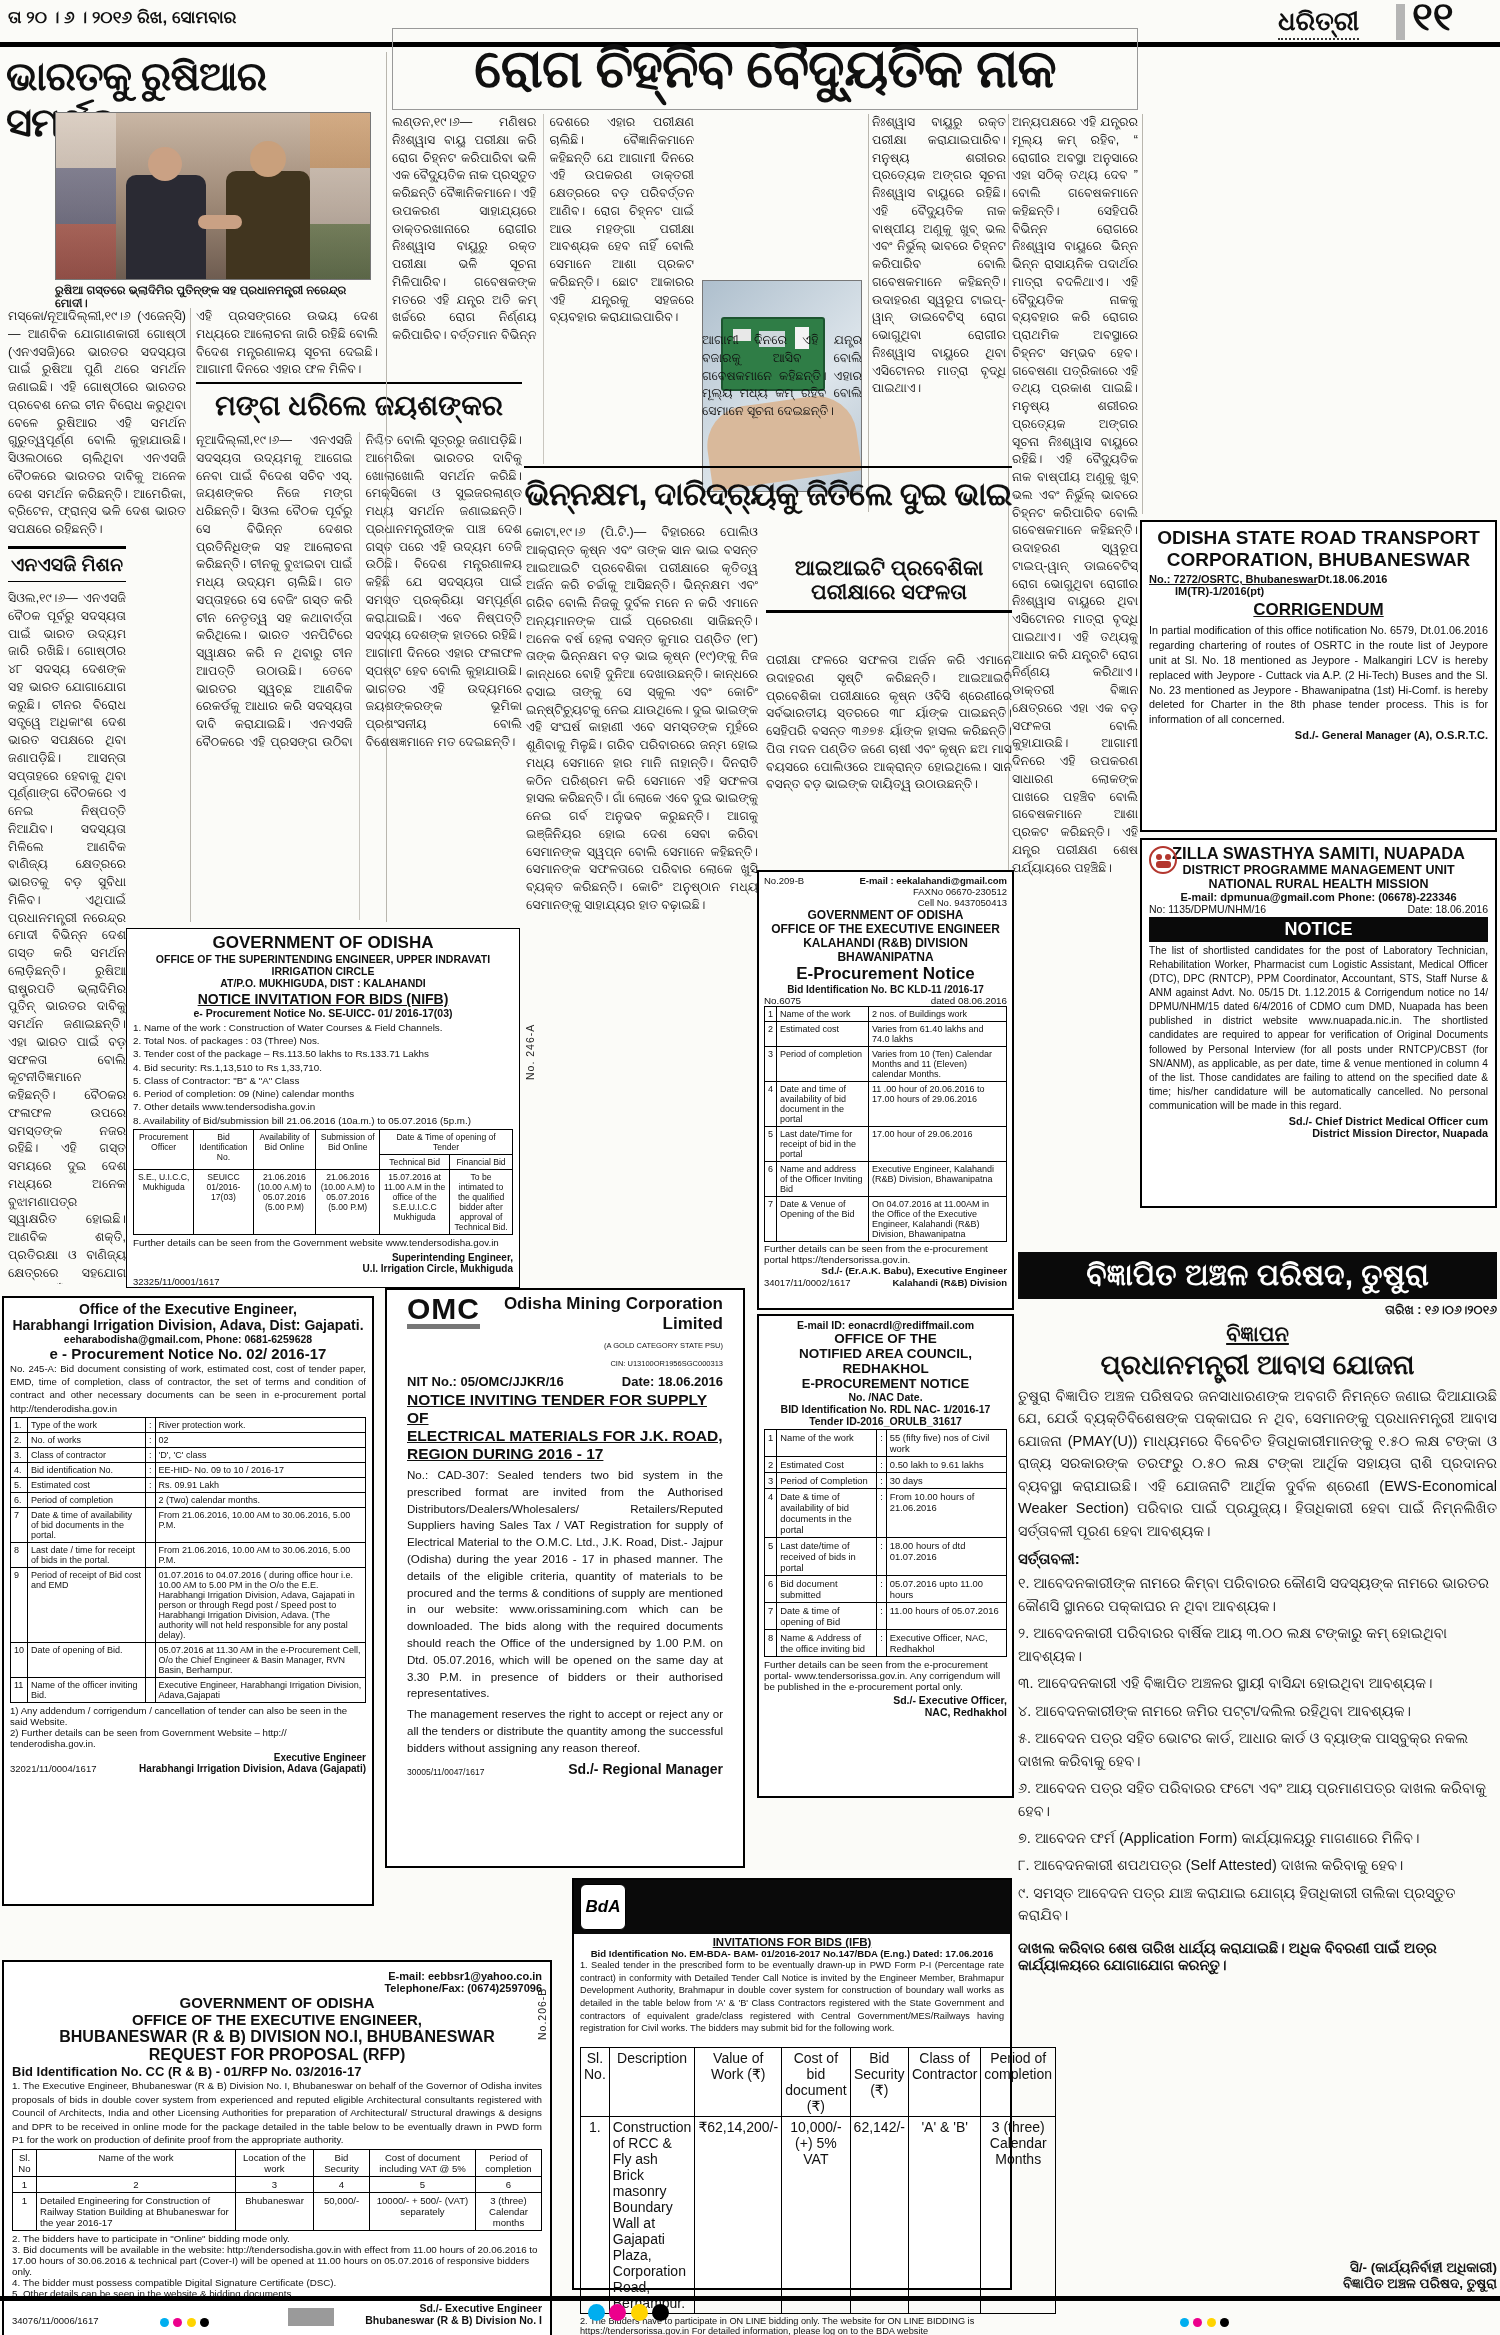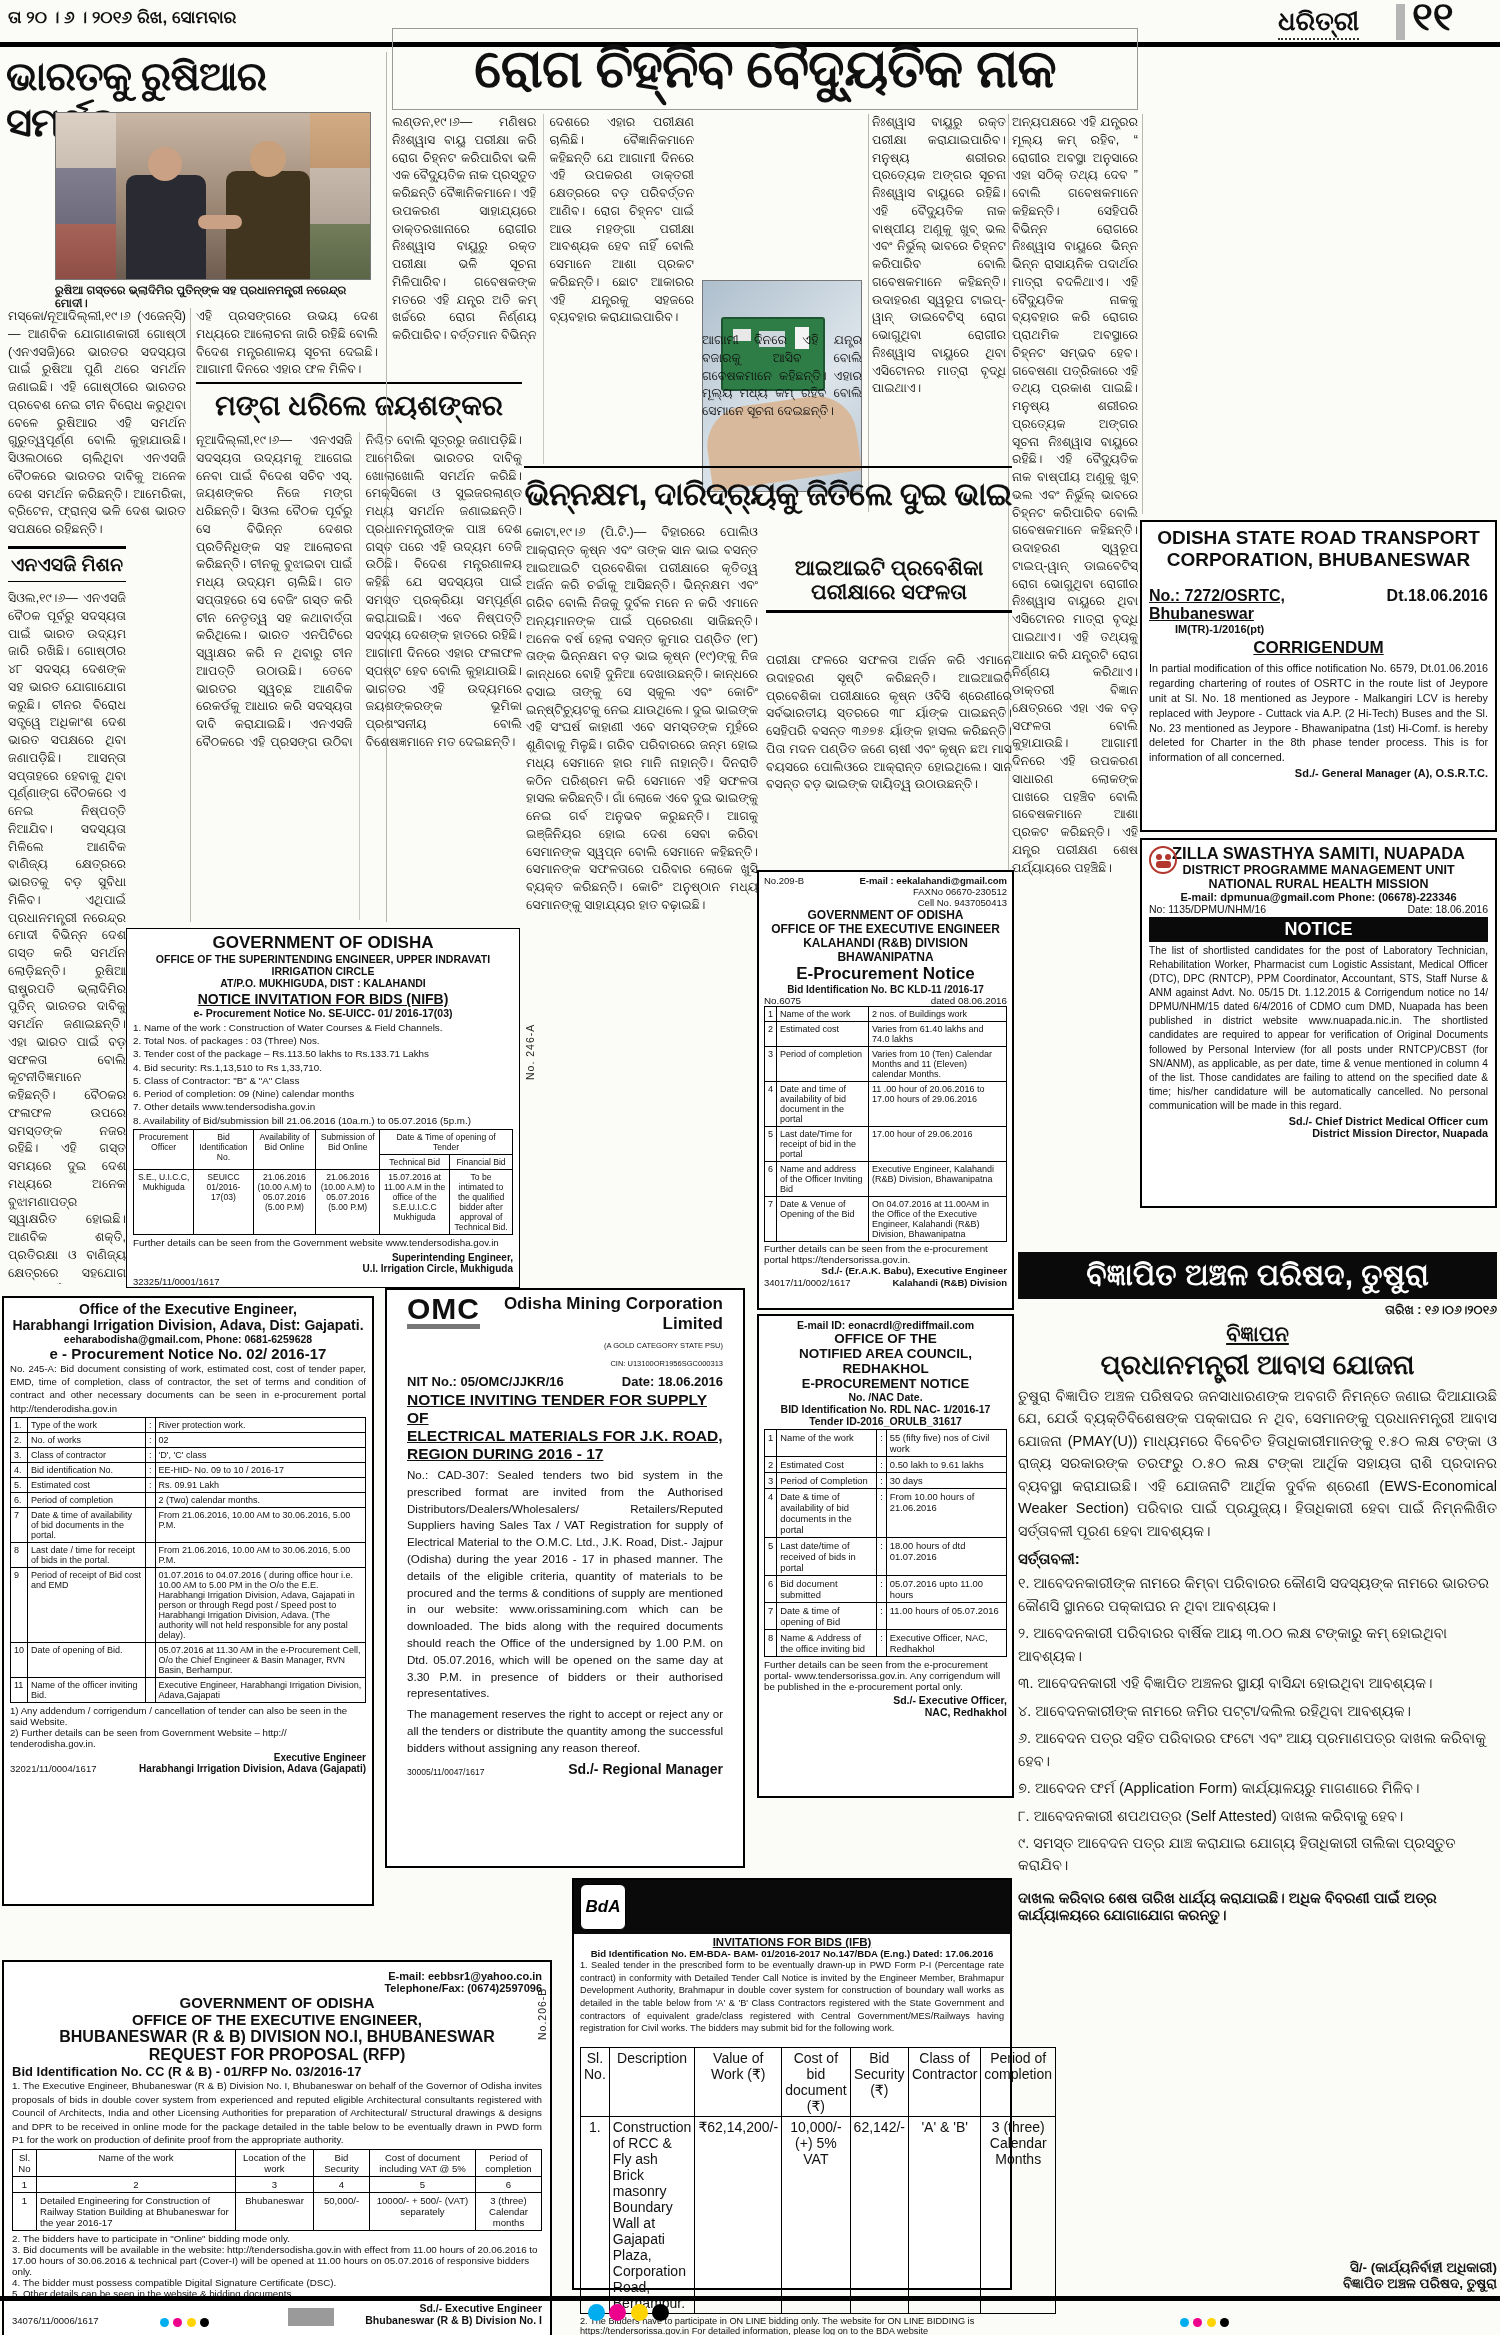--- a/index.html
+++ b/index.html
@@ -86,21 +86,21 @@
 <div class="abs ctr b" style="left:766px;top:556px;width:246px;border-bottom:3px solid #000;padding-bottom:6px">
   <div style="font-size:21px">ଆଇଆଇଟି ପ୍ରବେଶିକା</div>
   <div style="font-size:21px">ପରୀକ୍ଷାରେ ସଫଳତା</div>
 </div>
 <div class="abs t" style="left:526px;top:524px;width:232px;height:758px">କୋଟା,୧୯।୬ (ପି.ଟି.)— ବିହାରରେ ପୋଲିଓ ଆକ୍ରାନ୍ତ କୃଷ୍ନ ଏବଂ ତାଙ୍କ ସାନ ଭାଇ ବସନ୍ତ ଆଇଆଇଟି ପ୍ରବେଶିକା ପରୀକ୍ଷାରେ କୃତିତ୍ୱ ଅର୍ଜନ କରି ଚର୍ଚ୍ଚାକୁ ଆସିଛନ୍ତି। ଭିନ୍ନକ୍ଷମ ଏବଂ ଗରିବ ବୋଲି ନିଜକୁ ଦୁର୍ବଳ ମନେ ନ କରି ଏମାନେ ଅନ୍ୟମାନଙ୍କ ପାଇଁ ପ୍ରେରଣା ସାଜିଛନ୍ତି। ଅନେକ ବର୍ଷ ହେଲା ବସନ୍ତ କୁମାର ପଣ୍ଡିତ (୧୮) ତାଙ୍କ ଭିନ୍ନକ୍ଷମ ବଡ଼ ଭାଇ କୃଷ୍ନ (୧୯)ଙ୍କୁ ନିଜ କାନ୍ଧରେ ବୋହି ଦୁନିଆ ଦେଖାଉଛନ୍ତି। କାନ୍ଧରେ ବସାଇ ତାଙ୍କୁ ସେ ସ୍କୁଲ ଏବଂ କୋଚିଂ ଇନ୍‌ଷ୍ଟିଚ୍ୟୁଟକୁ ନେଇ ଯାଉଥିଲେ। ଦୁଇ ଭାଇଙ୍କ ଏହି ସଂଘର୍ଷ କାହାଣୀ ଏବେ ସମସ୍ତଙ୍କ ମୁହଁରେ ଶୁଣିବାକୁ ମିଳୁଛି। ଗରିବ ପରିବାରରେ ଜନ୍ମ ହୋଇ ମଧ୍ୟ ସେମାନେ ହାର ମାନି ନାହାନ୍ତି। ଦିନରାତି କଠିନ ପରିଶ୍ରମ କରି ସେମାନେ ଏହି ସଫଳତା ହାସଲ କରିଛନ୍ତି। ଗାଁ ଲୋକେ ଏବେ ଦୁଇ ଭାଇଙ୍କୁ ନେଇ ଗର୍ବ ଅନୁଭବ କରୁଛନ୍ତି। ଆଗକୁ ଇଞ୍ଜିନିୟର ହୋଇ ଦେଶ ସେବା କରିବା ସେମାନଙ୍କ ସ୍ୱପ୍ନ ବୋଲି ସେମାନେ କହିଛନ୍ତି। ସେମାନଙ୍କ ସଫଳତାରେ ପରିବାର ଲୋକେ ଖୁସି ବ୍ୟକ୍ତ କରିଛନ୍ତି। କୋଚିଂ ଅନୁଷ୍ଠାନ ମଧ୍ୟ ସେମାନଙ୍କୁ ସାହାଯ୍ୟର ହାତ ବଢ଼ାଇଛି।</div>
 <div class="abs t" style="left:766px;top:652px;width:246px;height:212px">ପରୀକ୍ଷା ଫଳରେ ସଫଳତା ଅର୍ଜନ କରି ଏମାନେ ଉଦାହରଣ ସୃଷ୍ଟି କରିଛନ୍ତି। ଆଇଆଇଟି ପ୍ରବେଶିକା ପରୀକ୍ଷାରେ କୃଷ୍ନ ଓବିସି ଶ୍ରେଣୀରେ ସର୍ବଭାରତୀୟ ସ୍ତରରେ ୩୮ ର୍ୟାଙ୍କ ପାଇଛନ୍ତି। ସେହିପରି ବସନ୍ତ ୩୬୭୫ ର୍ୟାଙ୍କ ହାସଲ କରିଛନ୍ତି। ପିତା ମଦନ ପଣ୍ଡିତ ଜଣେ ଚାଷୀ ଏବଂ କୃଷ୍ନ ଛଅ ମାସ ବୟସରେ ପୋଲିଓରେ ଆକ୍ରାନ୍ତ ହୋଇଥିଲେ। ସାନ ବସନ୍ତ ବଡ଼ ଭାଇଙ୍କ ଦାୟିତ୍ୱ ଉଠାଉଛନ୍ତି।</div>
 
 <div class="abs box" style="left:1140px;top:520px;width:357px;height:312px;padding:5px 7px">
   <div class="ctr b" style="font-size:19px">ODISHA STATE ROAD TRANSPORT</div>
   <div class="ctr b" style="font-size:19px">CORPORATION, BHUBANESWAR</div>
-  <div style="font-size:16px;display:flex;margin-top:16px">
+  <div style="font-size:11px;display:flex;margin-top:2px">
     <span class="b underl">No.: 7272/OSRTC, Bhubaneswar</span>
     <span class="b">Dt.18.06.2016</span>
   </div>
   <div class="b" style="font-size:11px;margin-left:26px">IM(TR)-1/2016(pt)</div>
   <div class="ctr b underl" style="font-size:17px;margin:3px 0">CORRIGENDUM</div>
   <div class="justsm" style="font-size:10.8px">In partial modification of this office notification No. 6579, Dt.01.06.2016 regarding chartering of routes of OSRTC in the route list of Jeypore unit at Sl. No. 18 mentioned as Jeypore - Malkangiri LCV is hereby replaced with Jeypore - Cuttack via A.P. (2 Hi-Tech) Buses and the Sl. No. 23 mentioned as Jeypore - Bhawanipatna (1st) Hi-Comf. is hereby deleted for Charter in the 8th phase tender process. This is for information of all concerned.</div>
   <div class="rt b" style="font-size:11px;margin-top:2px">Sd./- General Manager (A), O.S.R.T.C.</div>
 </div>
 
 <div class="abs box" style="left:1140px;top:838px;width:357px;height:370px;padding:4px 7px">
@@ -499,20 +499,21 @@
   <div class="rt b" style="font-size:12.5px;margin-top:4px">ତାରିଖ : ୧୬।୦୬।୨୦୧୬</div>
   <div class="ctr b underl" style="font-size:21px;margin-top:4px">ବିଜ୍ଞାପନ</div>
   <div class="ctr b" style="font-size:27px;margin:4px 0">ପ୍ରଧାନମନ୍ତ୍ରୀ ଆବାସ ଯୋଜନା</div>
   <div style="font-size:14.5px;line-height:1.55;text-align:justify">ତୁଷୁରା ବିଜ୍ଞାପିତ ଅଞ୍ଚଳ ପରିଷଦର ଜନସାଧାରଣଙ୍କ ଅବଗତି ନିମନ୍ତେ ଜଣାଇ ଦିଆଯାଉଛି ଯେ, ଯେଉଁ ବ୍ୟକ୍ତିବିଶେଷଙ୍କ ପକ୍କାଘର ନ ଥିବ, ସେମାନଙ୍କୁ ପ୍ରଧାନମନ୍ତ୍ରୀ ଆବାସ ଯୋଜନା (PMAY(U)) ମାଧ୍ୟମରେ ବିବେଚିତ ହିତାଧିକାରୀମାନଙ୍କୁ ୧.୫୦ ଲକ୍ଷ ଟଙ୍କା ଓ ରାଜ୍ୟ ସରକାରଙ୍କ ତରଫରୁ ୦.୫୦ ଲକ୍ଷ ଟଙ୍କା ଆର୍ଥିକ ସହାୟତା ରାଶି ପ୍ରଦାନର ବ୍ୟବସ୍ଥା କରାଯାଇଛି। ଏହି ଯୋଜନାଟି ଆର୍ଥିକ ଦୁର୍ବଳ ଶ୍ରେଣୀ (EWS-Economical Weaker Section) ପରିବାର ପାଇଁ ପ୍ରଯୁଜ୍ୟ। ହିତାଧିକାରୀ ହେବା ପାଇଁ ନିମ୍ନଲିଖିତ ସର୍ତ୍ତାବଳୀ ପୂରଣ ହେବା ଆବଶ୍ୟକ।</div>
   <div class="b" style="font-size:15px;margin-top:8px">ସର୍ତ୍ତାବଳୀ:</div>
   <div style="font-size:14.5px;line-height:1.55;margin-top:4px">
     <div style="margin-bottom:5px">୧. ଆବେଦନକାରୀଙ୍କ ନାମରେ କିମ୍ବା ପରିବାରର କୌଣସି ସଦସ୍ୟଙ୍କ ନାମରେ ଭାରତର କୌଣସି ସ୍ଥାନରେ ପକ୍କାଘର ନ ଥିବା ଆବଶ୍ୟକ।</div>
     <div style="margin-bottom:5px">୨. ଆବେଦନକାରୀ ପରିବାରର ବାର୍ଷିକ ଆୟ ୩.୦୦ ଲକ୍ଷ ଟଙ୍କାରୁ କମ୍ ହୋଇଥିବା ଆବଶ୍ୟକ।</div>
     <div style="margin-bottom:5px">୩. ଆବେଦନକାରୀ ଏହି ବିଜ୍ଞାପିତ ଅଞ୍ଚଳର ସ୍ଥାୟୀ ବାସିନ୍ଦା ହୋଇଥିବା ଆବଶ୍ୟକ।</div>
     <div style="margin-bottom:5px">୪. ଆବେଦନକାରୀଙ୍କ ନାମରେ ଜମିର ପଟ୍ଟା/ଦଲିଲ ରହିଥିବା ଆବଶ୍ୟକ।</div>
+    <div style="margin-bottom:5px">୫. ଆବେଦନ ପତ୍ର ସହିତ ଭୋଟର କାର୍ଡ, ଆଧାର କାର୍ଡ ଓ ବ୍ୟାଙ୍କ ପାସ୍‌ବୁକ୍‌ର ନକଲ ଦାଖଲ କରିବାକୁ ହେବ।</div>
     <div style="margin-bottom:5px">୬. ଆବେଦନ ପତ୍ର ସହିତ ପରିବାରର ଫଟୋ ଏବଂ ଆୟ ପ୍ରମାଣପତ୍ର ଦାଖଲ କରିବାକୁ ହେବ।</div>
     <div style="margin-bottom:5px">୭. ଆବେଦନ ଫର୍ମ (Application Form) କାର୍ଯ୍ୟାଳୟରୁ ମାଗଣାରେ ମିଳିବ।</div>
     <div style="margin-bottom:5px">୮. ଆବେଦନକାରୀ ଶପଥପତ୍ର (Self Attested) ଦାଖଲ କରିବାକୁ ହେବ।</div>
     <div style="margin-bottom:5px">୯. ସମସ୍ତ ଆବେଦନ ପତ୍ର ଯାଞ୍ଚ କରାଯାଇ ଯୋଗ୍ୟ ହିତାଧିକାରୀ ତାଲିକା ପ୍ରସ୍ତୁତ କରାଯିବ।</div>
   </div>
   <div class="b" style="font-size:14.5px;margin-top:8px">ଦାଖଲ କରିବାର ଶେଷ ତାରିଖ ଧାର୍ଯ୍ୟ କରାଯାଇଛି। ଅଧିକ ବିବରଣୀ ପାଇଁ ଅତ୍ର କାର୍ଯ୍ୟାଳୟରେ ଯୋଗାଯୋଗ କରନ୍ତୁ।</div>
   <div class="rt b" style="font-size:13.5px;margin-top:auto">ସି/- (କାର୍ଯ୍ୟନିର୍ବାହୀ ଅଧିକାରୀ)</div>
   <div class="rt b" style="font-size:13.5px">ବିଜ୍ଞାପିତ ଅଞ୍ଚଳ ପରିଷଦ, ତୁଷୁରା</div>
 </div>
 

